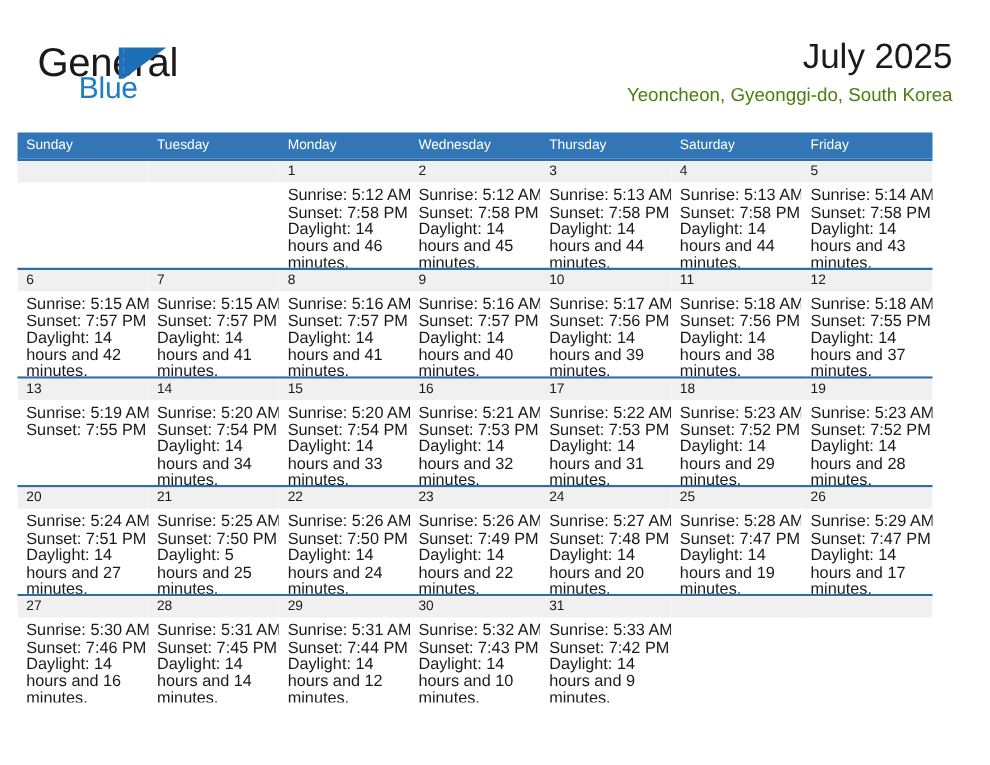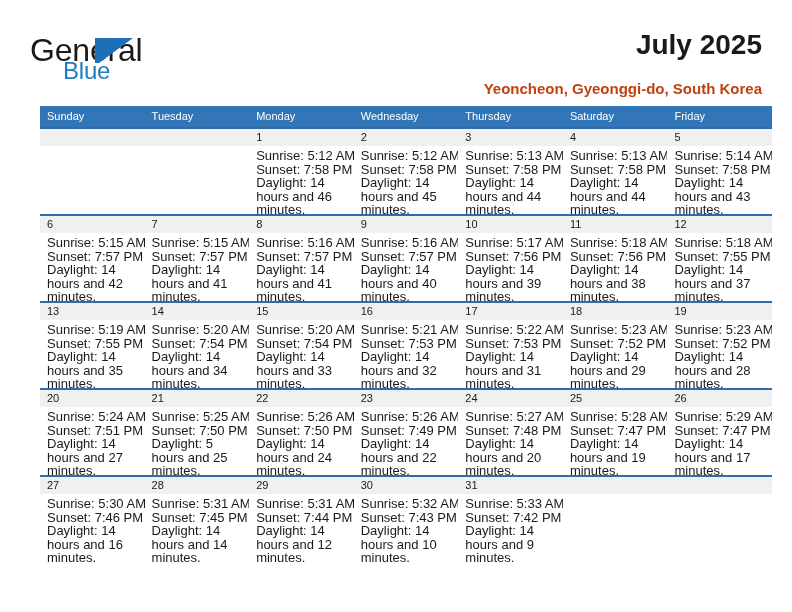--- a/index.html
+++ b/index.html
@@ -78,40 +78,39 @@
     height: 0;
     border-left: 34px solid #1d6fb8;
     border-bottom: 25px solid transparent;
   }
 
   .title-block {
     position: absolute;
     right: 0;
     top: 0;
     text-align: right;
-    font-weight: bold;
   }
   .cal-title {
     font-size: 28px;
     color: #1a1a1a;
     line-height: 34px;
     white-space: nowrap;
   }
   .cal-subtitle {
     font-size: 15px;
-    color: #c2410c;
+    color: #4d7c0f;
     line-height: 22px;
-    margin-top: 16px;
+    margin-top: 4px;
     white-space: nowrap;
   }
 
   
   .calendar {
     position: absolute;
-    left: 40px;
+    left: 14px;
     top: 106px;
     width: 732px;
   }
   .weekdays {
     display: flex;
     background: #3276b8;
     height: 21px;
   }
   .weekday {
     flex: 1 1 0;
@@ -317,21 +316,20 @@
         </div>
       </div>
     </div>
 
     <div class="week">
       <div class="day">
         <div class="day-num">13</div>
         <div class="day-info">
           <div>Sunrise: 5:19 AM</div>
           <div>Sunset: 7:55 PM</div>
-          <div class="daylight">Daylight: 14 hours and 35 minutes.</div>
         </div>
       </div>
       <div class="day">
         <div class="day-num">14</div>
         <div class="day-info">
           <div>Sunrise: 5:20 AM</div>
           <div>Sunset: 7:54 PM</div>
           <div class="daylight">Daylight: 14 hours and 34 minutes.</div>
         </div>
       </div>

